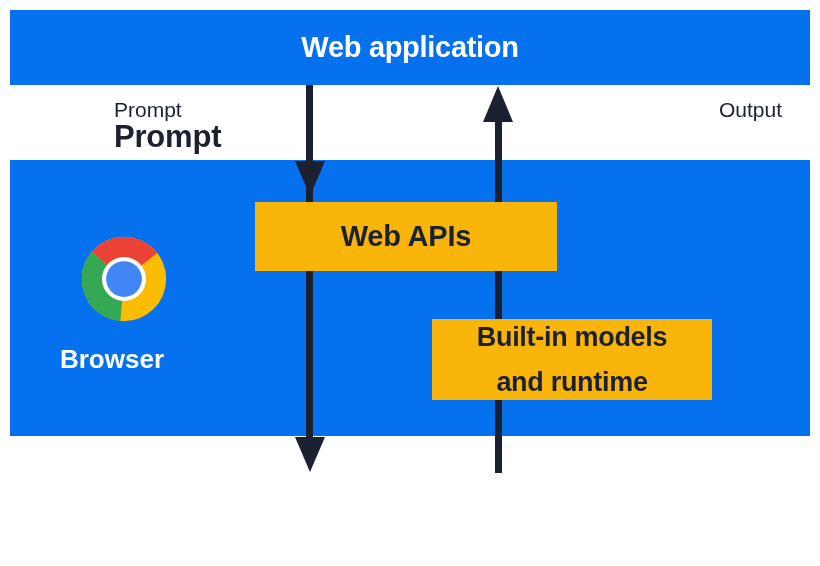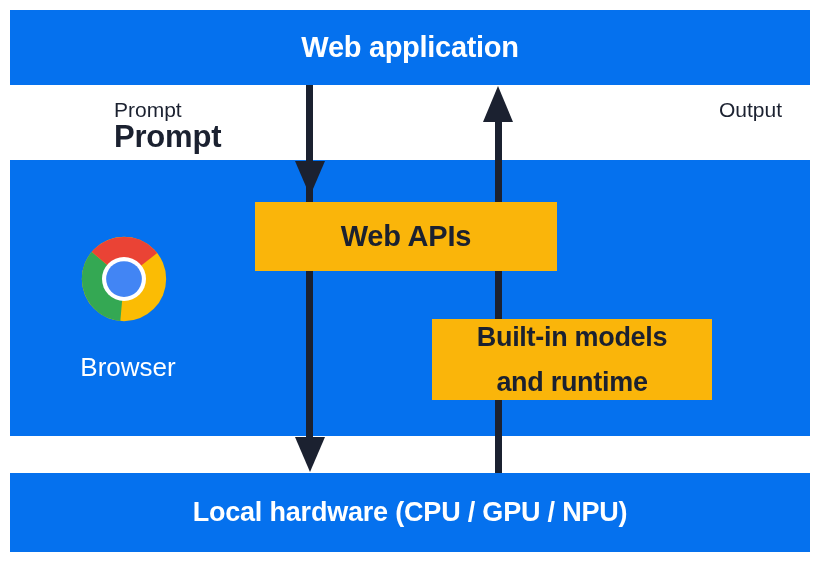--- a/index.html
+++ b/index.html
@@ -111,28 +111,27 @@
 
   
   .chrome {
     position: absolute;
     left: 80px; top: 235px;
     width: 88px; height: 88px;
     z-index: 2;
   }
   .browser-label {
     position: absolute;
-    left: 48px; top: 344px;
+    left: 32px; top: 344px;
     width: 160px;
     text-align: center;
     color: var(--white);
     font-size: 26px;
-    font-weight: 400;
+    font-weight: 700;
     z-index: 2;
-    margin-top: 8px;
   }
 </style>
 </head>
 <body>
 
 <div class="canvas">
 
   <div class="bar top">
     <span class="bar-label">Web application</span>
   </div>
@@ -163,17 +162,14 @@
   <div class="browser-label">Browser</div>
 
   <div class="ybox web-apis">
     <span>Web APIs</span>
   </div>
   <div class="ybox builtin">
     <span class="bline">Built-in models</span>
     <span class="bline">and runtime</span>
   </div>
 
-  <div class="bar bottom">
-    <span class="bar-label bar-label-sm">Local hardware (CPU / GPU / NPU)</span>
-  </div>
 
 </div>
 
 </body></html>

